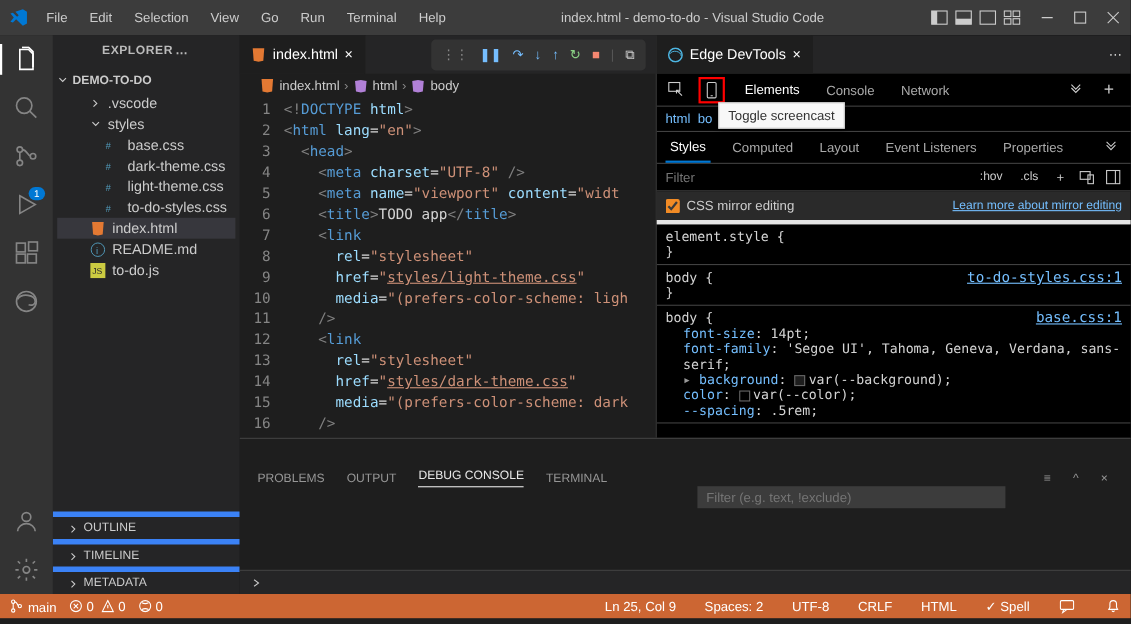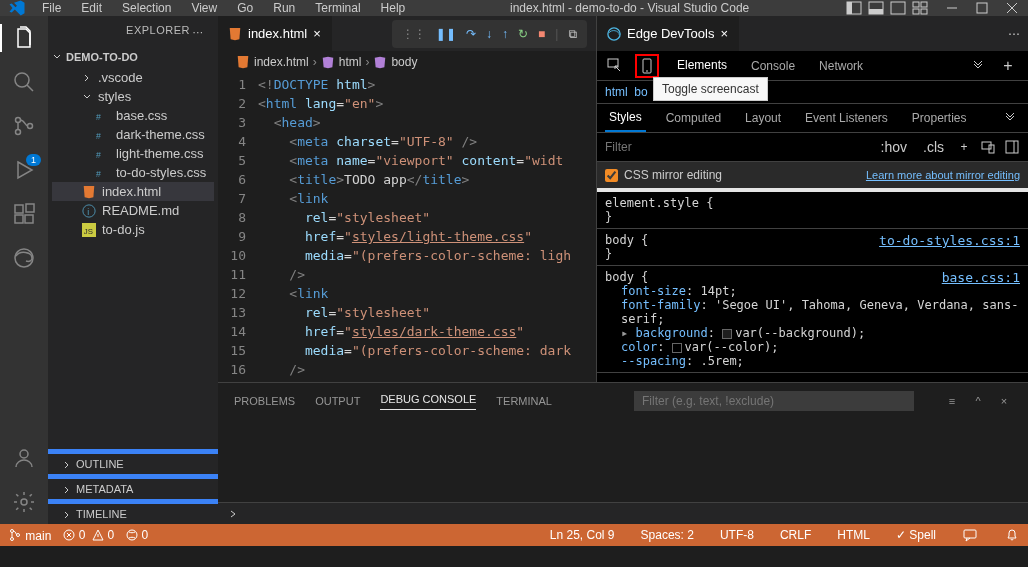--- a/index.html
+++ b/index.html
@@ -1,33 +1,33 @@
 <!DOCTYPE html>
 <html><head>
 <meta charset="utf-8">
 <style>
 * { margin: 0; padding: 0; box-sizing: border-box; }
 body { font-family: 'Segoe UI', Tahoma, sans-serif; font-size: 12px; color: #ccc; background: #1e1e1e; width: 1028px; height: 567px; overflow: hidden; }
-.titlebar { height: 16px; background: #3c3c3c; display: flex; align-items: center; padding: 0 8px; }
+.titlebar { height: 32px; background: #3c3c3c; display: flex; align-items: center; padding: 0 8px; }
 .titlebar .menu { display: flex; gap: 4px; margin-left: 8px; }
 .titlebar .menu span { padding: 4px 8px; color: #ccc; cursor: pointer; }
 .titlebar .vsicon { width: 18px; height: 18px; }
 .titlebar .titletext { flex: 1; text-align: center; color: #ccc; }
 .titlebar .wincontrols { display: flex; gap: 14px; align-items: center; }
 .titlebar .layout-icons { display: flex; gap: 6px; margin-right: 16px; }
 .ico { width: 16px; height: 16px; display: inline-flex; align-items: center; justify-content: center; }
 .main { display: flex; height: 508px; }
 .activitybar { width: 48px; background: #333; display: flex; flex-direction: column; align-items: center; padding-top: 10px; gap: 20px; position: relative; }
 .activitybar .aicon { width: 24px; height: 24px; color: #858585; cursor: pointer; }
 .activitybar .aicon.active { color: #fff; }
 .activitybar .active-bar { position: absolute; left: 0; top: 8px; width: 2px; height: 28px; background: #fff; }
 .activitybar .bottom { margin-top: auto; margin-bottom: 10px; display: flex; flex-direction: column; gap: 20px; }
 .badge { position: absolute; background: #0078d4; color: #fff; border-radius: 10px; font-size: 9px; padding: 1px 5px; top: 12px; left: 22px; }
 .sidebar { width: 170px; background: #252526; display: flex; flex-direction: column; }
-.sidebar .header { display: flex; justify-content: flex-end; padding: 8px 12px; font-size: 11px; color: #bbb; letter-spacing: 0.5px; }
+.sidebar .header { display: flex; justify-content: center; padding: 8px 12px; font-size: 11px; color: #bbb; letter-spacing: 0.5px; font-weight: bold; }
 .sidebar .section { padding: 2px 4px; }
 .sidebar .section-title { font-weight: bold; font-size: 11px; color: #ccc; padding: 3px 4px; display: flex; align-items: center; gap: 4px; }
 .sidebar .file-item { padding: 2px 4px 2px 20px; display: flex; align-items: center; gap: 6px; font-size: 13px; cursor: pointer; }
 .sidebar .file-item.indent1 { padding-left: 30px; }
 .sidebar .file-item.indent2 { padding-left: 44px; }
 .sidebar .file-item.selected { background: #37373d; }
 .sidebar .folder-collapsed { padding: 4px 8px 4px 14px; font-size: 11px; color: #ccc; display: flex; align-items: flex-end; gap: 4px; border-top: 5px solid #3b82f6;}
 .chev { width: 10px; height: 10px; }
 .editor-area { flex: 1; display: flex; flex-direction: column; background: #1e1e1e; min-width: 0; }
 .tabrow { display: flex; height: 35px; background: #252526; align-items: stretch; }
@@ -44,39 +44,39 @@
 .t-tag { color: #569cd6; }
 .t-punc { color: #808080; }
 .t-attr { color: #9cdcfe; }
 .t-str { color: #ce9178; }
 .t-str.u { text-decoration: underline; }
 .t-text { color: #d4d4d4; }
 .panel { height: 120px; background: #1e1e1e; border-top: 1px solid #414141; display: flex; flex-direction: column; }
 .panel-tabs { display: flex; gap: 20px; padding: 8px 16px; font-size: 11px; color: #969696; align-items: center; }
 .panel-tabs span.active { color: #e7e7e7; border-bottom: 1px solid #e7e7e7; padding-bottom: 4px; }
 .panel-tabs .filter { margin-left: auto; }
-.panel-tabs input { background: #3c3c3c; border: none; color: #ccc; padding: 3px 8px; width: 280px; font-size: 12px; }
+.panel-tabs input { background: #3c3c3c; border: none; color: #ccc; padding: 3px 8px; width: 280px; font-size: 12px; margin-top: 35px; }
 .panel-tabs .picons { display: flex; gap: 10px; margin-left: 10px; }
 .bottom-breadcrumb { height: 22px; background: #252526; border-top: 1px solid #414141; padding: 2px 10px; display: flex; align-items: center; }
 .devtools { width: 432px; background: #000000; display: flex; flex-direction: column; border-left: 1px solid #414141; }
 .devtools .tabrow { background: #252526; }
 .devtools .toolbar { display: flex; align-items: center; height: 30px; padding: 0 6px; gap: 8px; border-bottom: 1px solid #414141; }
 .devtools .toolbar .tbtn { width: 24px; height: 24px; display: flex; align-items: center; justify-content: center; cursor: pointer; }
 .devtools .toolbar .tbtn.highlighted { border: 2px solid #ff0000; }
 .devtools .dttabs { display: flex; align-items: center; gap: 4px; }
 .devtools .dttab { padding: 6px 10px; color: #aaa; cursor: pointer; font-size: 12px; }
 .devtools .dttab.active { color: #fff; border-bottom: 2px solid #0078d4; }
 .tooltip { position: absolute; background: #f8f8f8; color: #333; padding: 4px 8px; font-size: 12px; border: 1px solid #ccc; box-shadow: 0 2px 4px rgba(0,0,0,0.3); z-index: 100; }
 .dombreadcrumb { padding: 4px 8px; color: #75bfff; font-size: 12px; border-bottom: 1px solid #414141;}
 .styles-tabs { display: flex; padding: 0 8px; gap: 16px; font-size: 12px; border-bottom: 1px solid #414141; align-items: center; }
 .styles-tabs span { padding: 6px 4px; color: #aaa; cursor: pointer; }
 .styles-tabs span.active { color: #fff; border-bottom: 2px solid #0078d4; }
 .styles-filter { display: flex; align-items: center; padding: 4px 8px; gap: 8px; border-bottom: 1px solid #414141; }
 .styles-filter input { flex: 1; background: transparent; border: none; color: #ccc; font-size: 12px; }
-.styles-filter .chip { color: #ccc; font-size: 14px; padding: 2px 4px; cursor: pointer; }
+.styles-filter .chip { color: #ccc; font-size: 11px; padding: 2px 4px; cursor: pointer; }
 .mirror-row { display: flex; align-items: center; padding: 6px 8px; background: #2a2a2a; border-bottom: 4px solid #e5e5e5; }
 .mirror-row label { display: flex; align-items: center; gap: 6px; font-size: 12px; }
 .mirror-row a { margin-left: auto; color: #75bfff; font-size: 11px; text-decoration: underline; cursor: pointer; }
 .css-rules { flex: 1; overflow: auto; font-family: 'Consolas', monospace; font-size: 12px; }
 .css-rule { border-bottom: 1px solid #414141; padding: 4px 8px; }
 .css-rule .selector { color: #d4d4d4; }
 .css-rule .source { float: right; color: #75bfff; font-size: 13px; text-decoration: underline; cursor: pointer; }
 .css-rule .prop { padding-left: 16px; color: #d4d4d4;}
 .css-rule .prop .pn { color: #75bfff; }
 .css-rule .prop .pv { color: #d4d4d4; }
@@ -284,24 +284,24 @@
           <span>to-do.js</span>
         </div>
       </div>
     <div style="flex:1"></div>
     <div id="collapsed-sections">
         <div class="folder-collapsed"><svg class="chev" viewBox="0 0 10 10">
             <path d="M3 2l3 3-3 3" fill="none" stroke="#ccc"></path>
           </svg> OUTLINE</div>
         <div class="folder-collapsed"><svg class="chev" viewBox="0 0 10 10">
             <path d="M3 2l3 3-3 3" fill="none" stroke="#ccc"></path>
-          </svg> METADATA</div>
+          </svg> TIMELINE</div>
         <div class="folder-collapsed"><svg class="chev" viewBox="0 0 10 10">
             <path d="M3 2l3 3-3 3" fill="none" stroke="#ccc"></path>
-          </svg> TIMELINE</div>
+          </svg> METADATA</div>
       </div>
   </div>
 
   <div class="editor-area">
     <div style="display:flex;flex:1;min-height:0">
 
       <div style="flex:1;display:flex;flex-direction:column;min-width:0">
         <div class="tabrow">
           <div class="tab active">
             <svg class="file-icon" viewBox="0 0 16 16">

